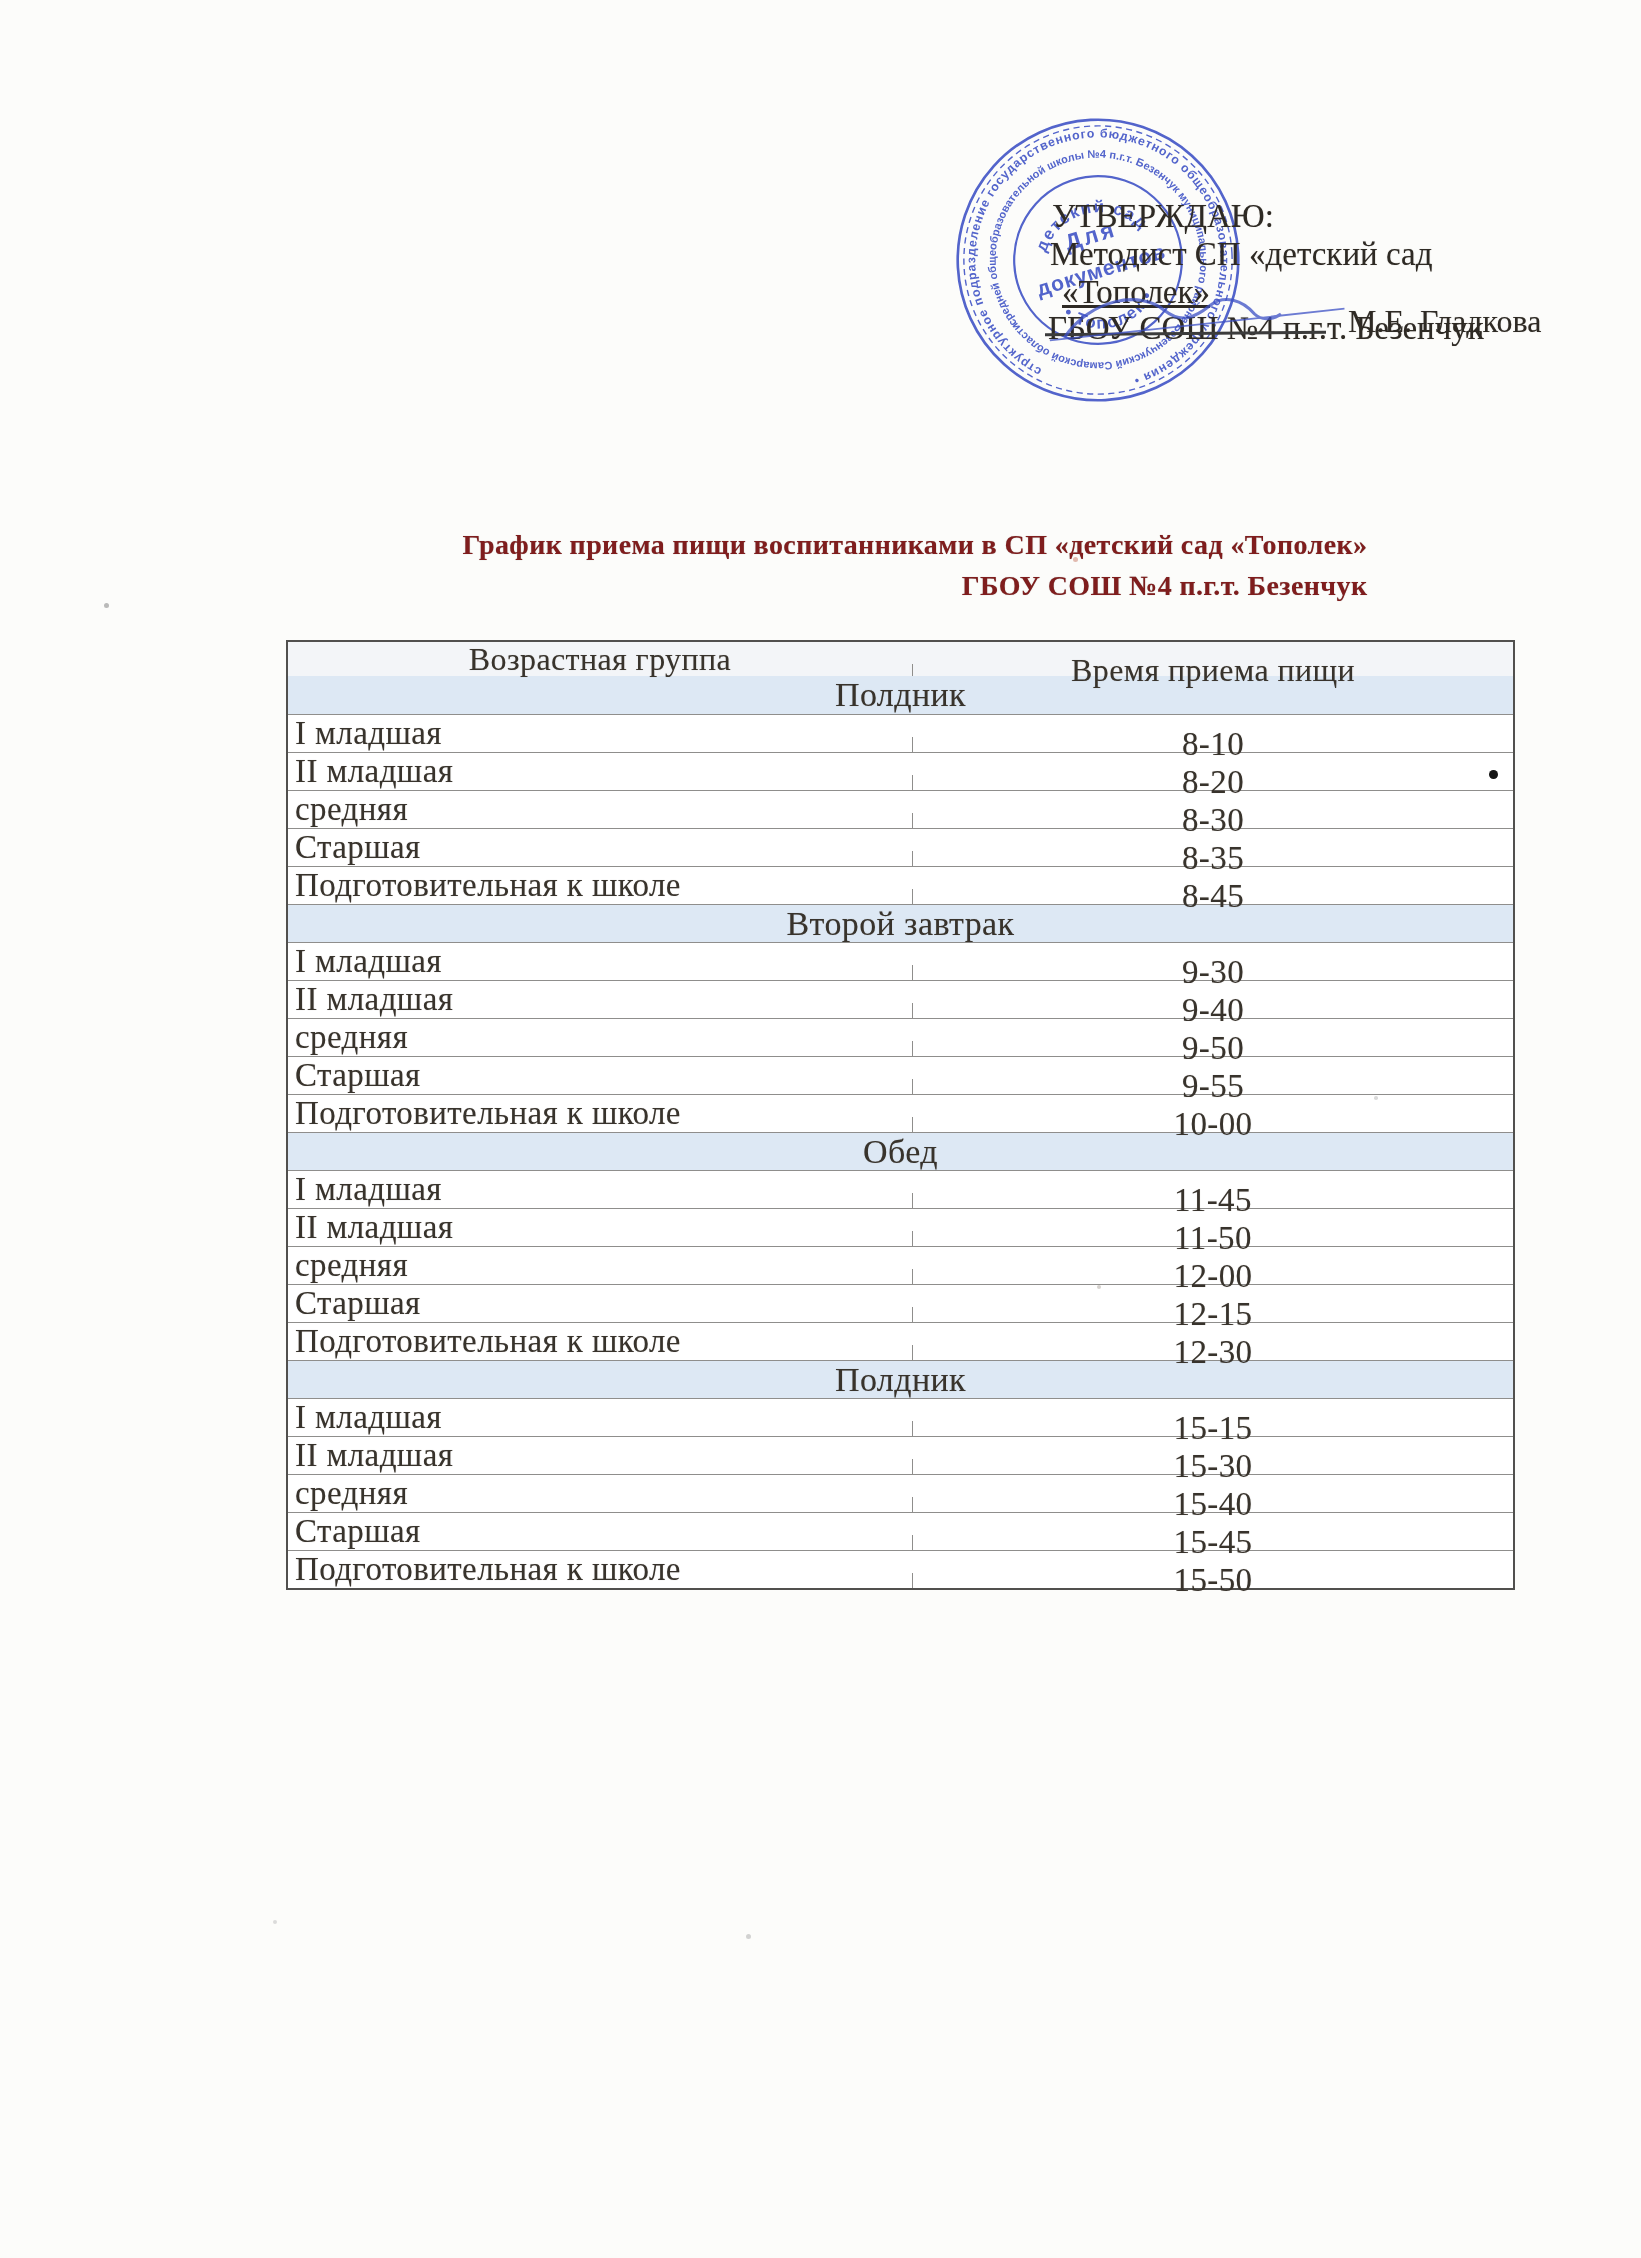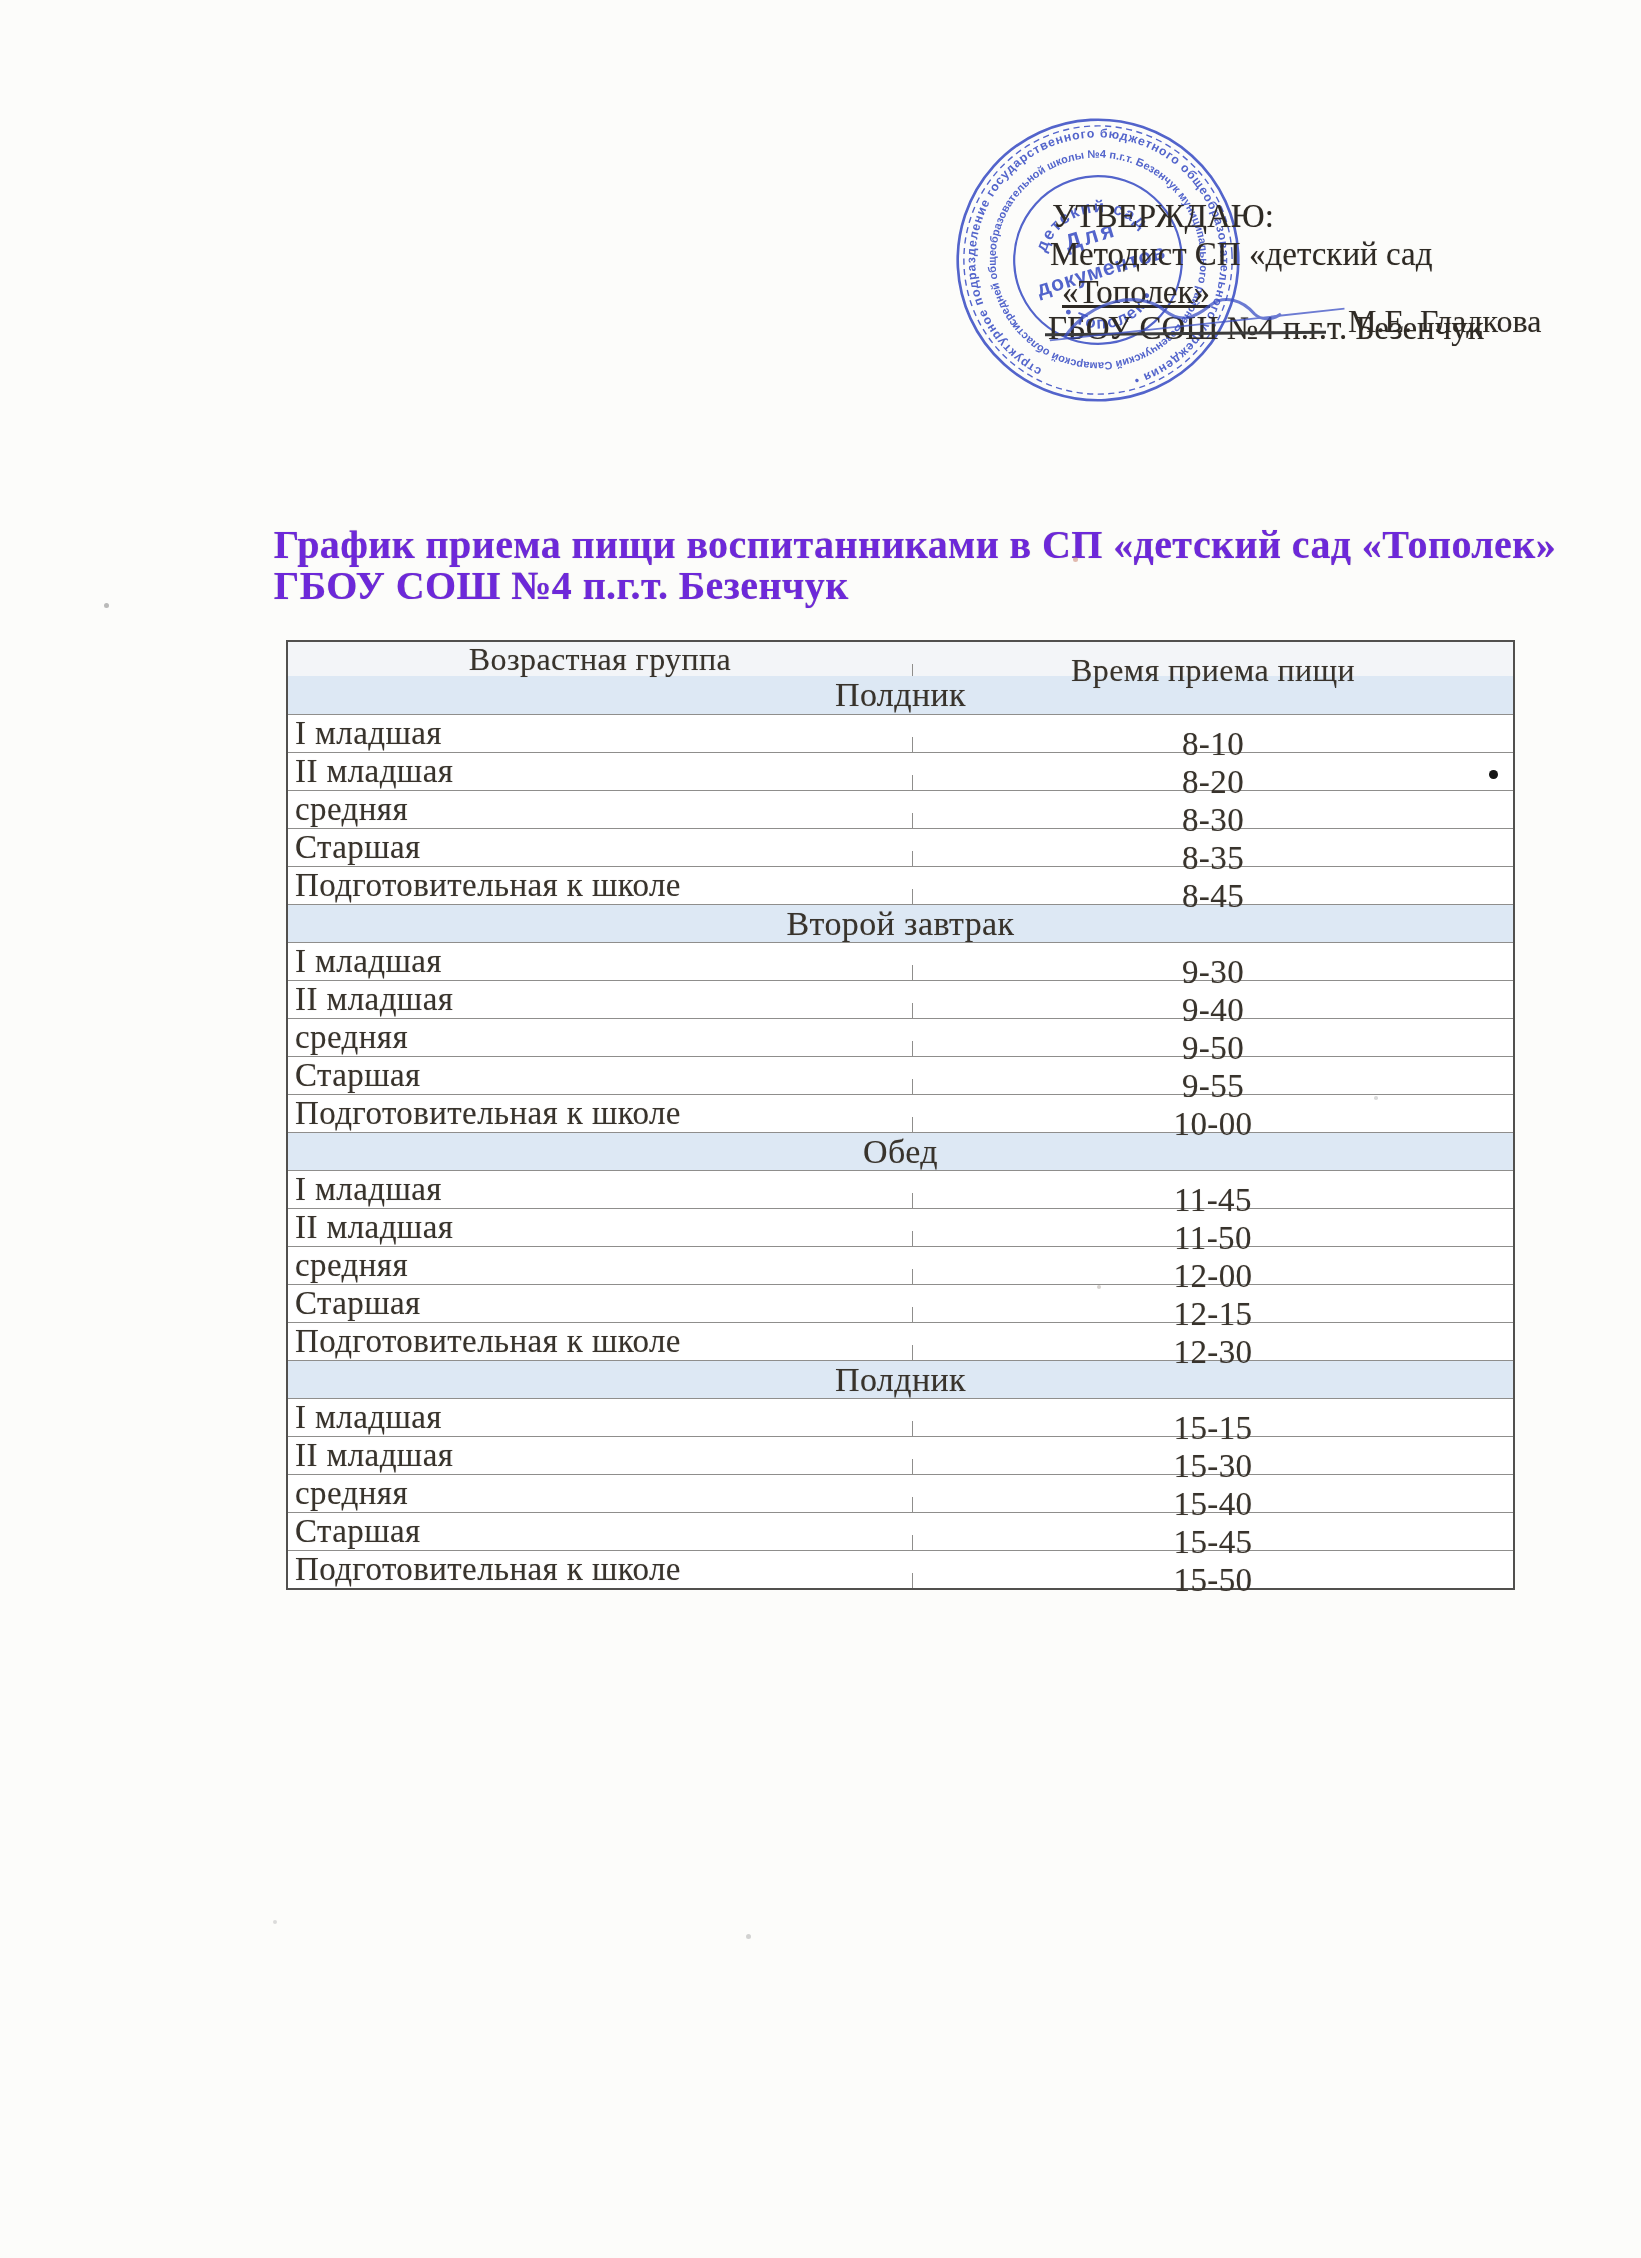--- a/index.html
+++ b/index.html
@@ -48,23 +48,23 @@
     fill:var(--stamp-blue,#3c50c5);
     font-family:"Liberation Sans","DejaVu Sans",sans-serif;
     font-weight:700;
   }
   .sig-svg{position:absolute;left:0;top:0;pointer-events:none;}
 
   
   .doc-title{
     position:absolute;left:915px;top:524px;
     transform:translateX(-50%);
-    text-align:left;white-space:nowrap;
-    font-size:40px;font-weight:700;line-height:41px;
-    color:#6d28d9;letter-spacing:0.4px;
+    text-align:right;white-space:nowrap;
+    font-size:28px;font-weight:700;line-height:41px;
+    color:#7f1d1d;letter-spacing:0.4px;
     text-shadow:0 0 0.9px rgba(50,40,30,.4);
   }
 
   
   .sched-table{
     position:absolute;left:286px;top:640px;width:1229px;
     border:2.6px solid var(--table-border,#51504e);
     background:#fff;
     text-shadow:0 0 0.9px rgba(60,50,40,.3);
   }

